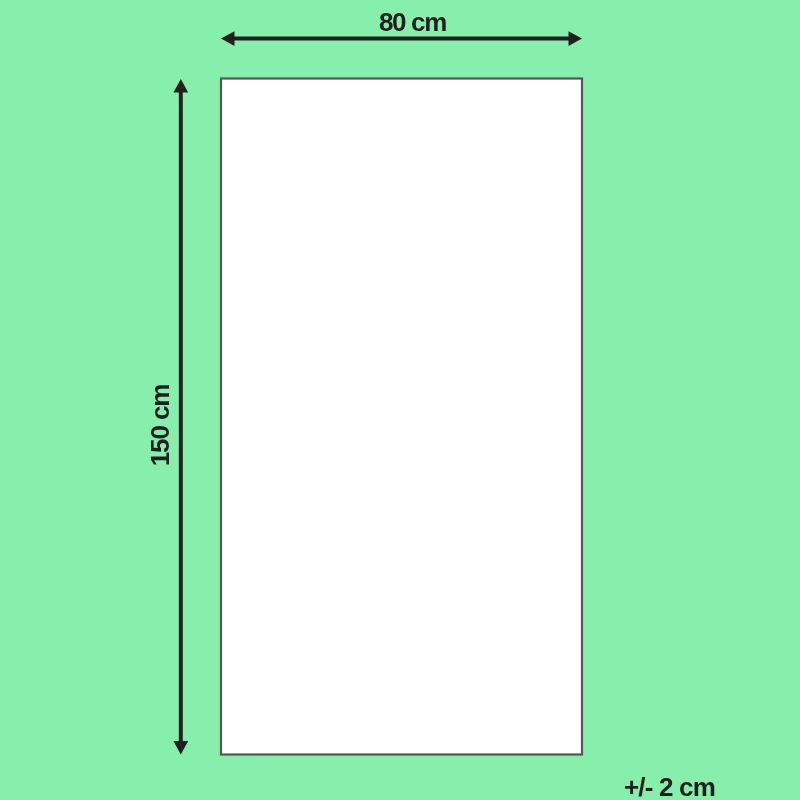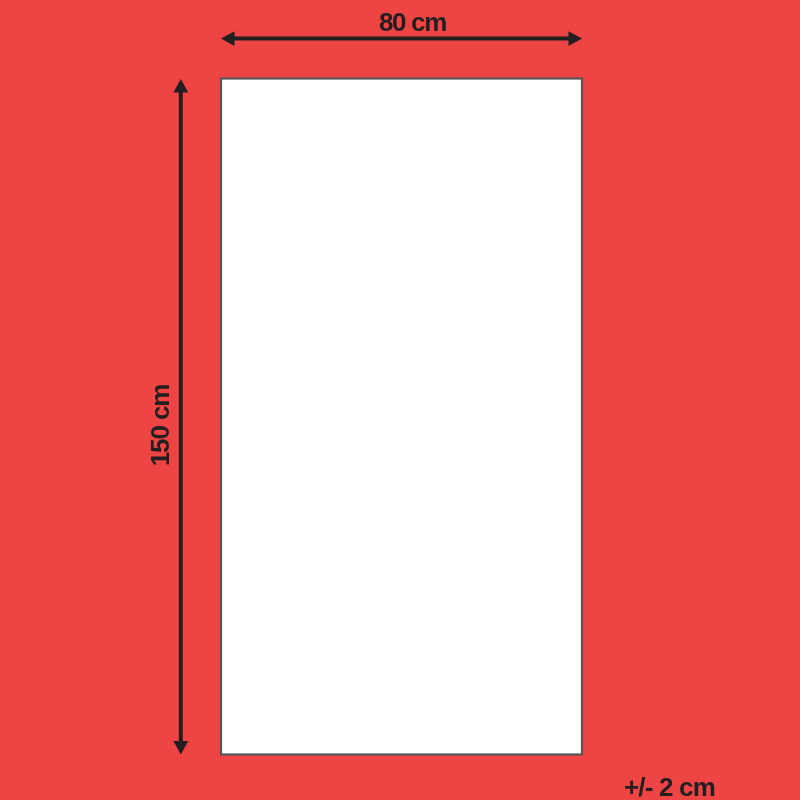--- a/index.html
+++ b/index.html
@@ -1,17 +1,17 @@
 <!DOCTYPE html>
 <html><head>
 <meta charset="utf-8">
 <title>Dimensions</title>
 <style>
   html,body{margin:0;padding:0;background:#ffffff;}
-  .stage{position:relative;width:800px;height:800px;background:#ef4444;overflow:hidden;}
+  .stage{position:relative;width:800px;height:800px;background:#86efac;overflow:hidden;}
   svg{display:block;}
   text{font-family:"Liberation Sans",sans-serif;font-weight:bold;fill:#231f20;}
 </style>
 </head>
 <body>
 
 <div class="stage">
 <svg width="800" height="800" viewBox="0 0 800 800" xmlns="http://www.w3.org/2000/svg">
 
   <rect x="221" y="78.5" width="361" height="676" fill="#ffffff" stroke="#565656" stroke-width="2.2"></rect>

